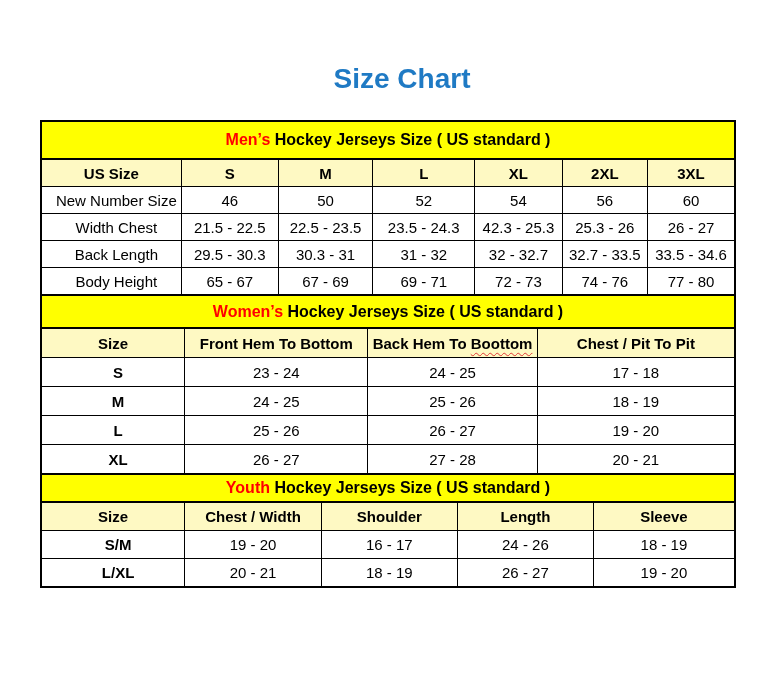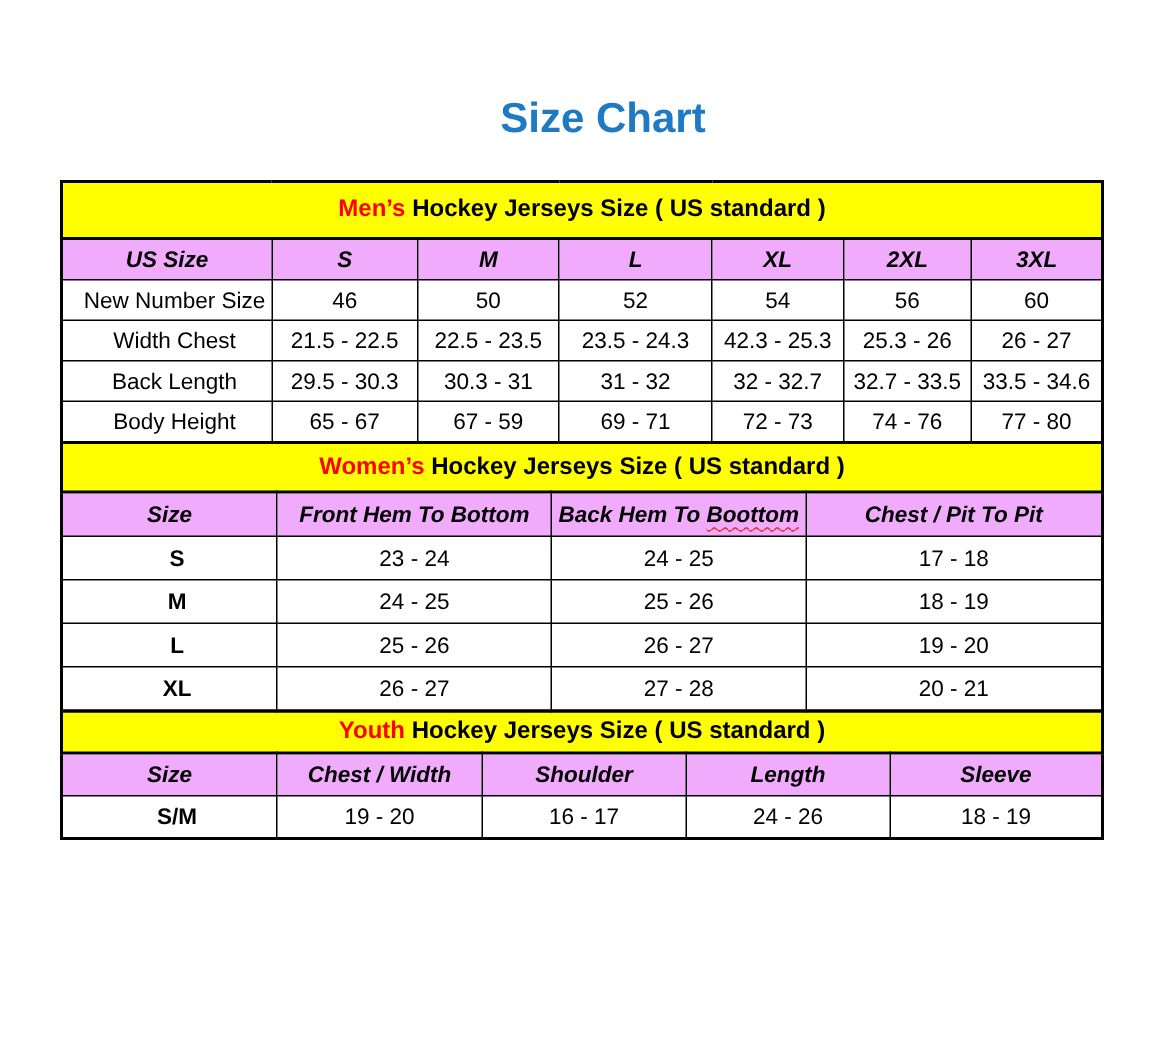--- a/index.html
+++ b/index.html
@@ -42,21 +42,21 @@
     overflow: hidden;
     white-space: nowrap;
   }
   th.banner {
     background: var(--band-yellow, #FFFF00);
     font-size: 16px;
     font-weight: 700;
     border: 2px solid var(--border-black, #000);
   }
   .banner .hl { color: var(--accent-red, #FF0000); }
-  th.colhead { font-size: 15px; font-weight: 700; background: #f0abfc; font-style: italic; }
+  th.colhead { font-size: 15px; font-weight: 700; background: #fef9c3; }
   .size-table td { font-size: 15px; font-weight: 400; }
   td.rowlabel { font-weight: 700; padding-left: 12px; }
   .mens td.rowlabel { font-weight: 400; }
 
   .mens  .banner { height: 36px; margin-left: 36px; }
   .womens .banner { height: 31px; }
   .youth .banner { height: 26px; }
   .mens  th.colhead, .mens  td { height: 26px; }
   .womens th.colhead { height: 28px; }
   .womens td { height: 28px; }
@@ -139,21 +139,21 @@
             <td>29.5 - 30.3</td>
             <td>30.3 - 31</td>
             <td>31 - 32</td>
             <td>32 - 32.7</td>
             <td>32.7 - 33.5</td>
             <td>33.5 - 34.6</td>
           </tr>
           <tr>
             <td class="rowlabel">Body Height</td>
             <td>65 - 67</td>
-            <td>67 - 59</td>
+            <td>67 - 69</td>
             <td>69 - 71</td>
             <td>72 - 73</td>
             <td>74 - 76</td>
             <td>77 - 80</td>
           </tr>
         </tbody>
       </table>
       <table class="size-table womens">
         <colgroup>
           <col>
@@ -216,16 +216,23 @@
             <th class="colhead">Length</th>
             <th class="colhead">Sleeve</th>
           </tr>
           <tr>
             <td class="rowlabel">S/M</td>
             <td>19 - 20</td>
             <td>16 - 17</td>
             <td>24 - 26</td>
             <td>18 - 19</td>
           </tr>
+          <tr>
+            <td class="rowlabel">L/XL</td>
+            <td>20 - 21</td>
+            <td>18 - 19</td>
+            <td>26 - 27</td>
+            <td>19 - 20</td>
+          </tr>
         </tbody>
       </table>
     </div>
 </div>
 
 </body></html>

